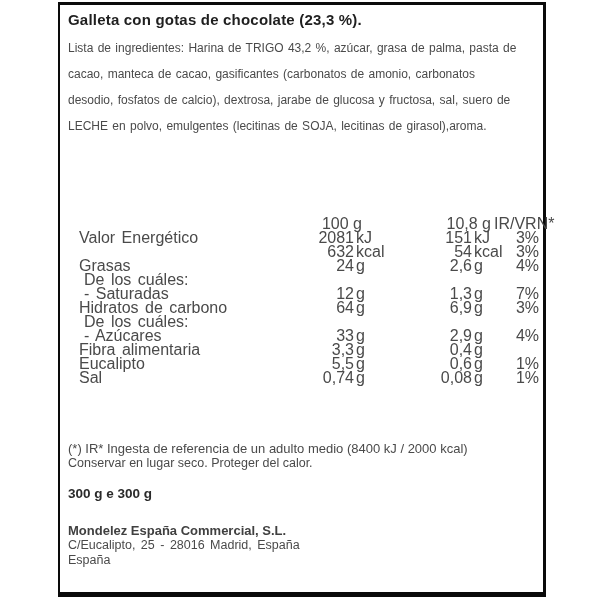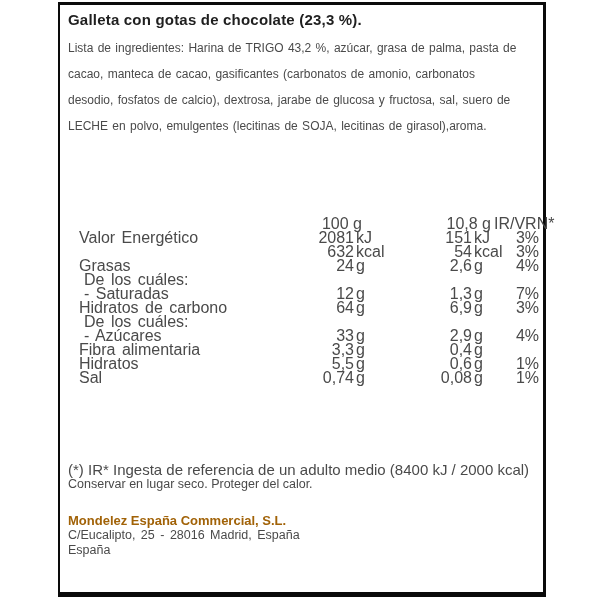--- a/index.html
+++ b/index.html
@@ -48,42 +48,42 @@
   }
   .nrow .c { white-space: nowrap; }
   .nrow .label { word-spacing: 2px; }
   .nrow .label.sub { padding-left: 5px; }
   .nrow .n { text-align: right; }
   .nrow .u { text-align: left; padding-left: 2px; }
   .nrow .ir { text-align: right; padding-right: 5px; }
   .nrow .h1 { grid-column: 2 / 4; text-align: right; padding-right: 26px; }
   .nrow .h2 { grid-column: 4 / 6; text-align: right; padding-right: 3px; }
   .footnote {
-    margin-top: 78px;
-    font-size: 15px;
+    margin-top: 57px;
+    font-size: 13px;
     line-height: 14px;
     white-space: nowrap;
   }
   .storage {
     font-size: 12.5px;
     line-height: 14px;
     white-space: nowrap;
   }
   .net-weight {
     margin-top: 16px;
     font-size: 13.5px;
     font-weight: bold;
     color: #2a2a2a;
     line-height: 15px;
   }
   .company { margin-top: 22px; }
   .company .co-name {
     font-size: 13px;
     font-weight: bold;
-    color: #a16207;
+    color: #404040;
     line-height: 15px;
     white-space: nowrap;
   }
   .company .co-address, .company .co-country {
     font-size: 12.5px;
     line-height: 14.5px;
     word-spacing: 2px;
     white-space: nowrap;
   }
 </style>
@@ -189,21 +189,21 @@
         <div class="nrow">
           <span class="c label">Fibra alimentaria</span>
           <span class="c n">3,3</span>
           <span class="c u">g</span>
           <span class="c n">0,4</span>
           <span class="c u">g</span>
           <span class="c ir"></span>
         </div>
 
         <div class="nrow">
-          <span class="c label">Hidratos</span>
+          <span class="c label">Eucalipto</span>
           <span class="c n">5,5</span>
           <span class="c u">g</span>
           <span class="c n">0,6</span>
           <span class="c u">g</span>
           <span class="c ir">1%</span>
         </div>
 
         <div class="nrow">
           <span class="c label">Sal</span>
           <span class="c n">0,74</span>
@@ -212,20 +212,21 @@
           <span class="c u">g</span>
           <span class="c ir">1%</span>
         </div>
       </div>
   </div>
 
   <div class="footnote">(*) IR* Ingesta de referencia de un adulto medio (8400 kJ / 2000 kcal)</div>
 
   <div class="storage">Conservar en lugar seco. Proteger del calor.</div>
 
+  <div class="net-weight">300 g e 300 g</div>
 
   <div class="company">
     <div class="co-name">Mondelez España Commercial, S.L.</div>
     <div class="co-address">C/Eucalipto, 25 - 28016 Madrid, España</div>
     <div class="co-country">España</div>
   </div>
 
 </div>
 
 </body></html>

